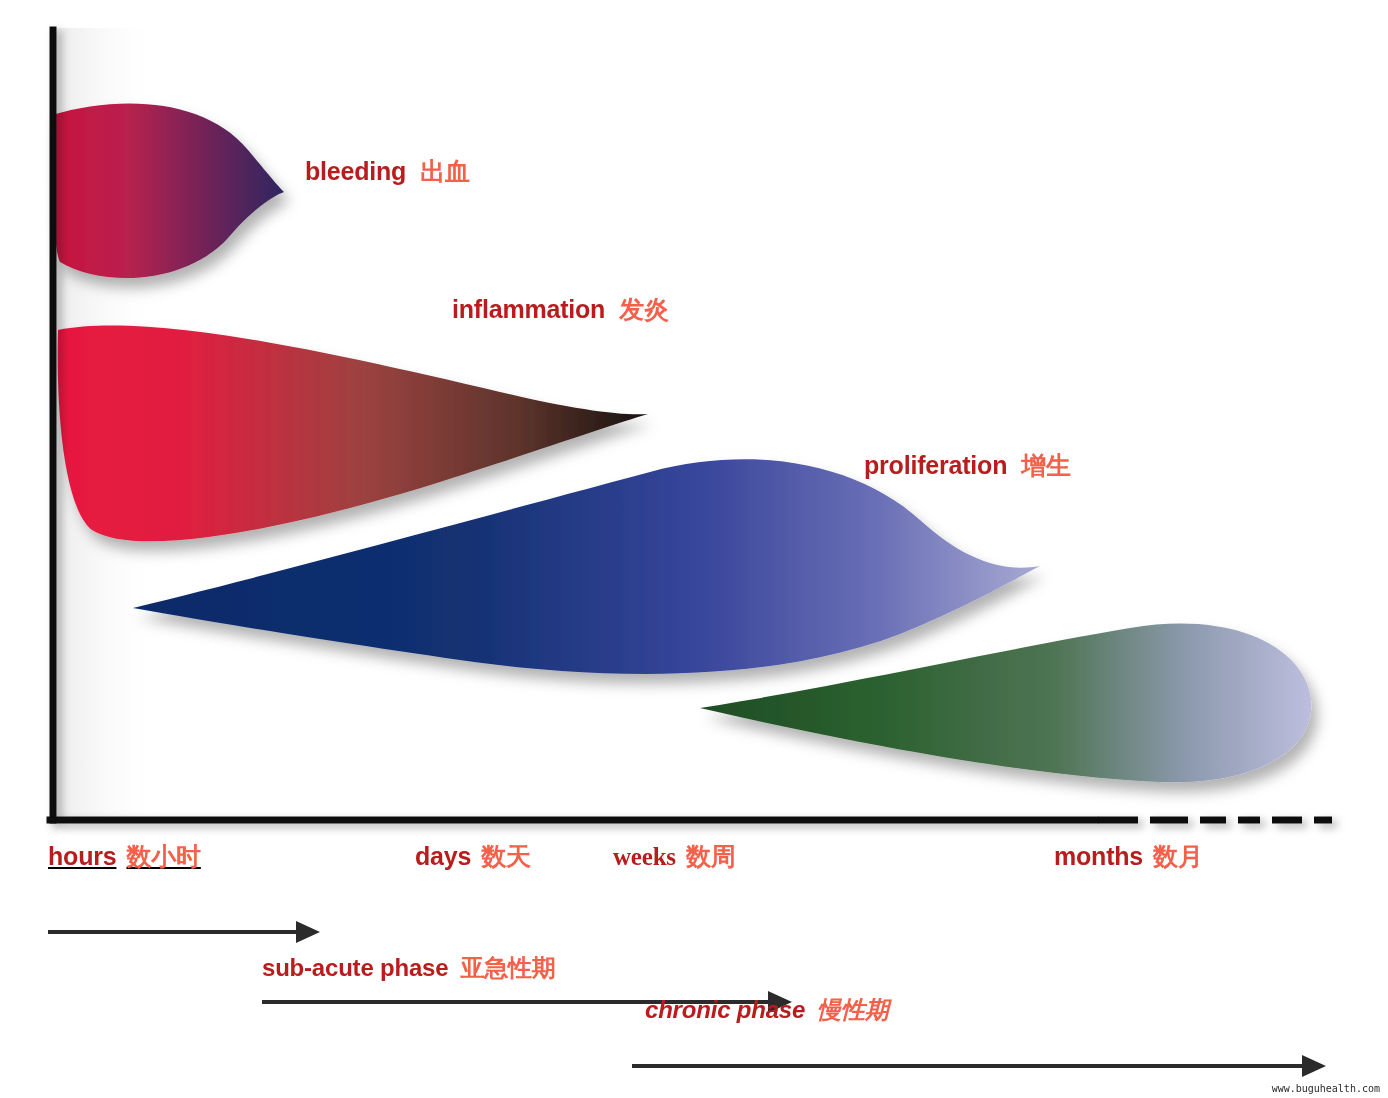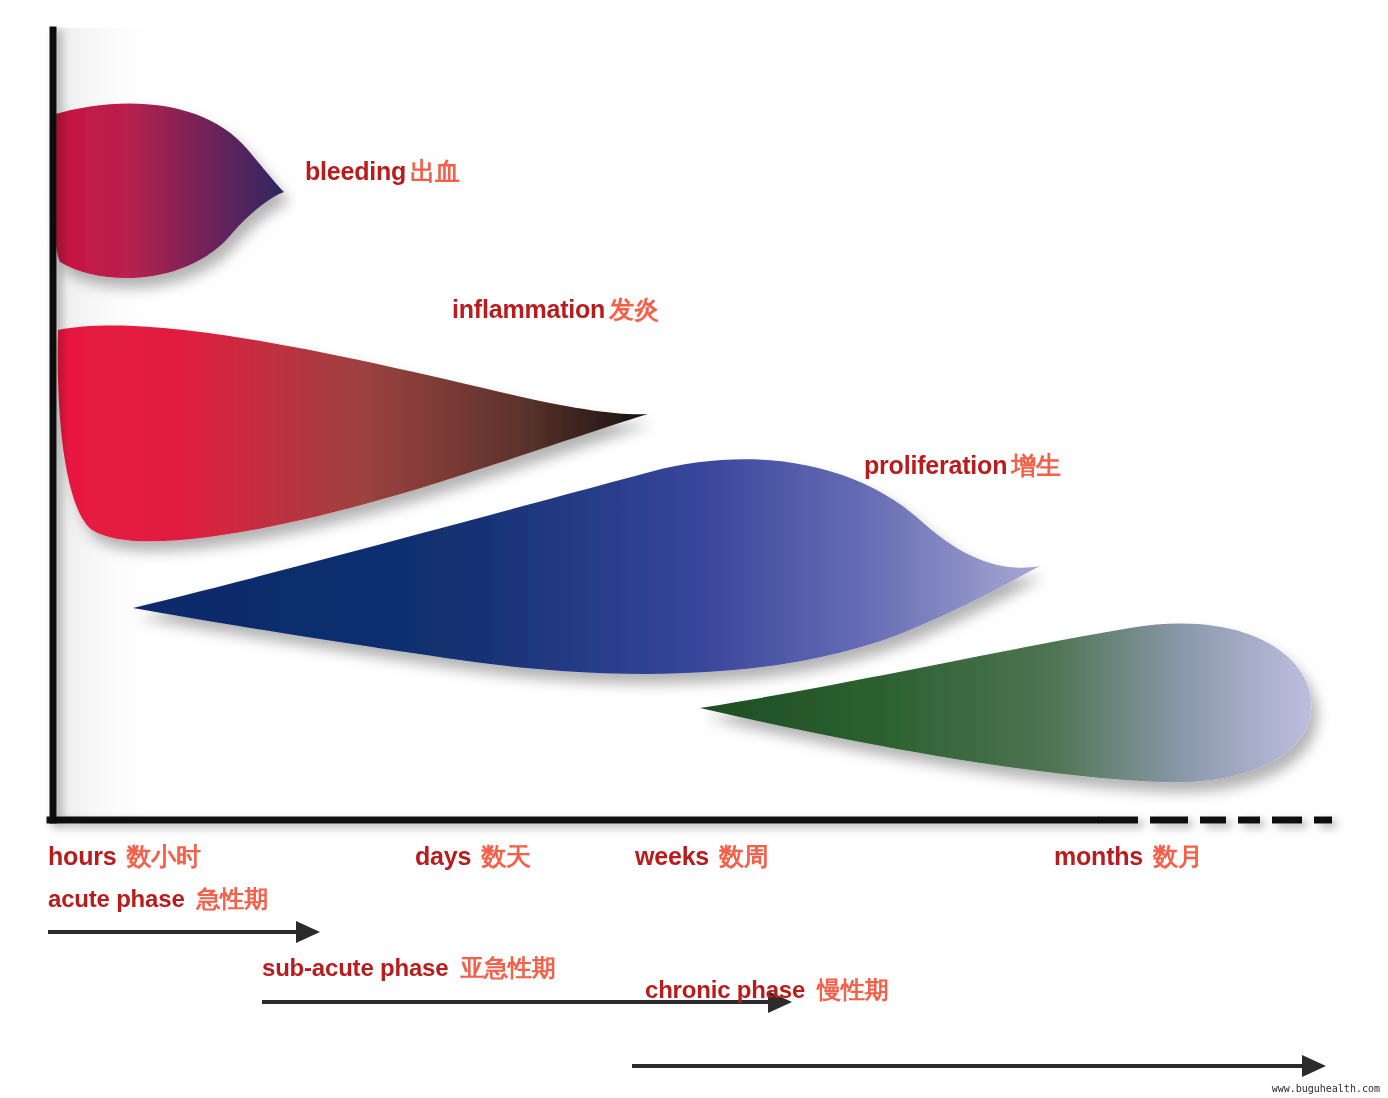--- a/index.html
+++ b/index.html
@@ -31,21 +31,21 @@
     font-family: "Liberation Sans", "DejaVu Sans", sans-serif;
     font-weight: bold;
     letter-spacing: -0.2px;
   }
   .lbl .en {
     color: #b91c1c;
   }
   .lbl .zh {
     color: #f4604a;
     font-weight: bold;
-    margin-left: 4px;
+    margin-left: 14px;
   }
   .phase-lbl .zh { margin-left: 12px; }
   .axis-lbl { font-size: 25px; }
   .axis-lbl .zh { margin-left: 10px; }
   .curve-lbl { font-size: 25px; }
   .phase-lbl { font-size: 24px; }
   #watermark {
     position: absolute;
     right: 8px;
     bottom: 4px;
@@ -167,43 +167,40 @@
 
   <div class="lbl curve-lbl" style="left:452px; top:293px;">
     <span class="en">inflammation</span><span class="zh">发炎</span>
   </div>
 
   <div class="lbl curve-lbl" style="left:864px; top:449px;">
     <span class="en">proliferation</span><span class="zh">增生</span>
   </div>
 
 
-  <div class="lbl axis-lbl" style="left:48px; top:840px;">
+  <div class="lbl axis-lbl" style="left:48px; top:840px;text-decoration:underline;">
     <span class="en">hours</span><span class="zh">数小时</span>
   </div>
 
   <div class="lbl axis-lbl" style="left:415px; top:840px;">
     <span class="en">days</span><span class="zh">数天</span>
   </div>
 
-  <div class="lbl axis-lbl" style="left:635px; top:840px;">
+  <div class="lbl axis-lbl" style="left:613px; top:840px;font-family:Liberation Serif, serif;">
     <span class="en">weeks</span><span class="zh">数周</span>
   </div>
 
   <div class="lbl axis-lbl" style="left:1030px; top:840px;margin-left:24px;">
     <span class="en">months</span><span class="zh">数月</span>
   </div>
 
-  <div class="lbl phase-lbl" style="left:48px; top:883px;">
-    <span class="en">acute phase</span><span class="zh">急性期</span>
-  </div>
 
   <div class="lbl phase-lbl" style="left:262px; top:952px;">
     <span class="en">sub-acute phase</span><span class="zh">亚急性期</span>
   </div>
 
-  <div class="lbl phase-lbl" style="left:645px; top:974px;">
+  <div class="lbl phase-lbl" style="left:645px; top:994px;font-style:italic;">
     <span class="en">chronic phase</span><span class="zh">慢性期</span>
   </div>
 
   <div id="watermark">www.buguhealth.com</div>
 
 </div>
 
 </body></html>

